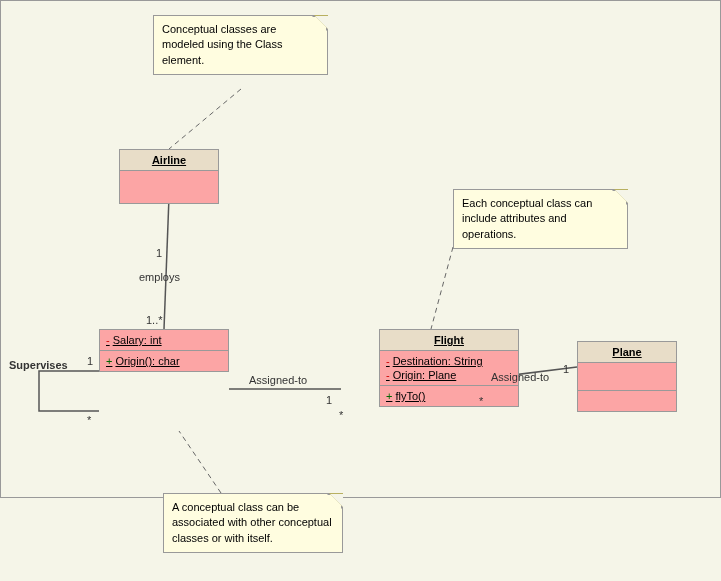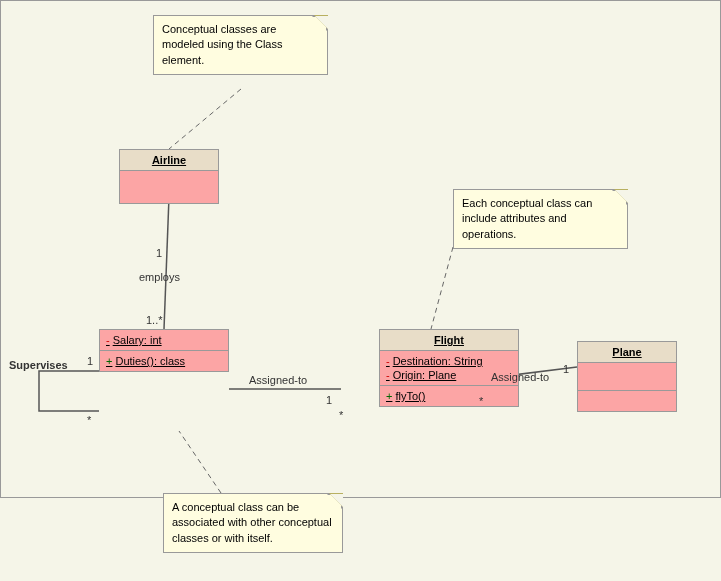--- a/index.html
+++ b/index.html
@@ -155,21 +155,21 @@
   <div class="uml-class" style="left:98px; top:328px; width:130px;">
     <div class="uml-class-section">
       <div class="uml-attr">
         <span class="visibility-minus">-</span>
         <span>Salary: int</span>
       </div>
     </div>
     <div class="uml-class-section">
       <div class="uml-attr">
         <span class="visibility-plus">+</span>
-        <span>Duties(): class</span>
+        <span>Origin(): char</span>
       </div>
     </div>
   </div>
 
   <div class="uml-class" style="left:340px; top:328px; width:140px;margin-left:38px;">
     <div class="uml-class-header">Flight</div>
     <div class="uml-class-section">
       <div class="uml-attr">
         <span class="visibility-minus">-</span>
         <span>Destination: String</span>

